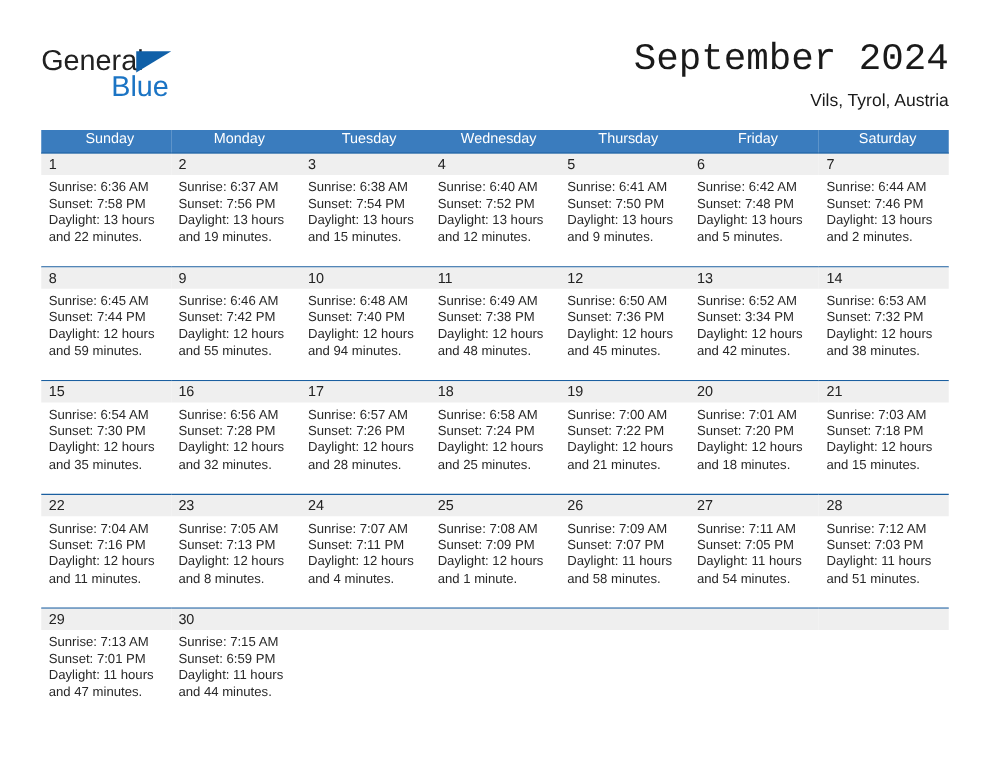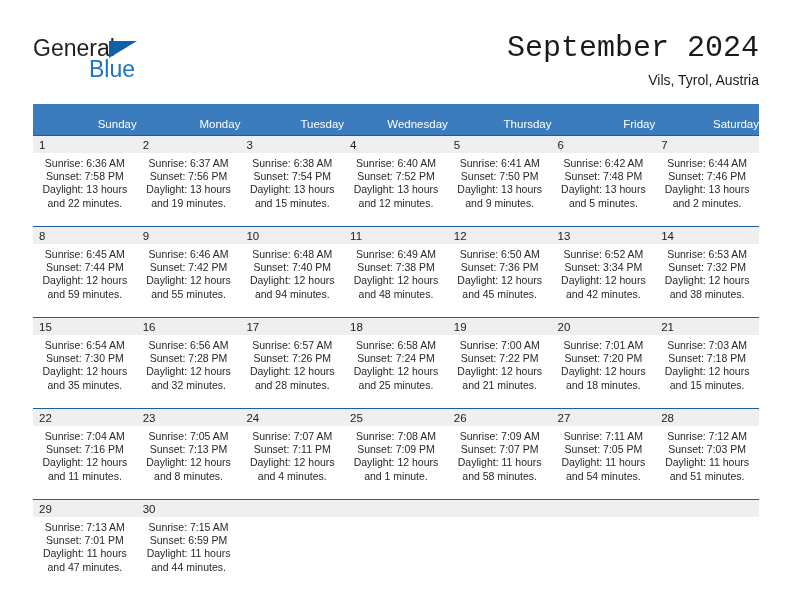--- a/index.html
+++ b/index.html
@@ -96,22 +96,22 @@
     width: 726px;
     border-collapse: collapse;
     table-layout: fixed;
   }
   .calendar th {
     background: #3a7cbe;
     color: #ffffff;
     font-weight: normal;
     font-size: 11.5px;
     line-height: 14px;
-    text-align: right;
-    padding: 13px 0 4px 6px;
+    text-align: center;
+    padding: 0 0 4px 6px;
     height: 13px;
     font-family: "Liberation Sans", sans-serif;
   }
   .calendar td {
     vertical-align: top;
     padding: 0;
     width: 103.71px;
     border-top: 1px solid #1b5fa0;
     background: #ffffff;
   }
@@ -133,21 +133,20 @@
     color: #222222;
   }
   .daycell.empty .daynum-band {
     background: #efefef;
   }
   .daylines {
     padding: 4px 6px 0 6px;
     font-size: 10.5px;
     line-height: 13.2px;
     color: #282828;
-    text-align: center;
   }
   .daylines div {
     white-space: nowrap;
   }
 </style>
 </head>
 <body>
 
 <div class="page">
 

